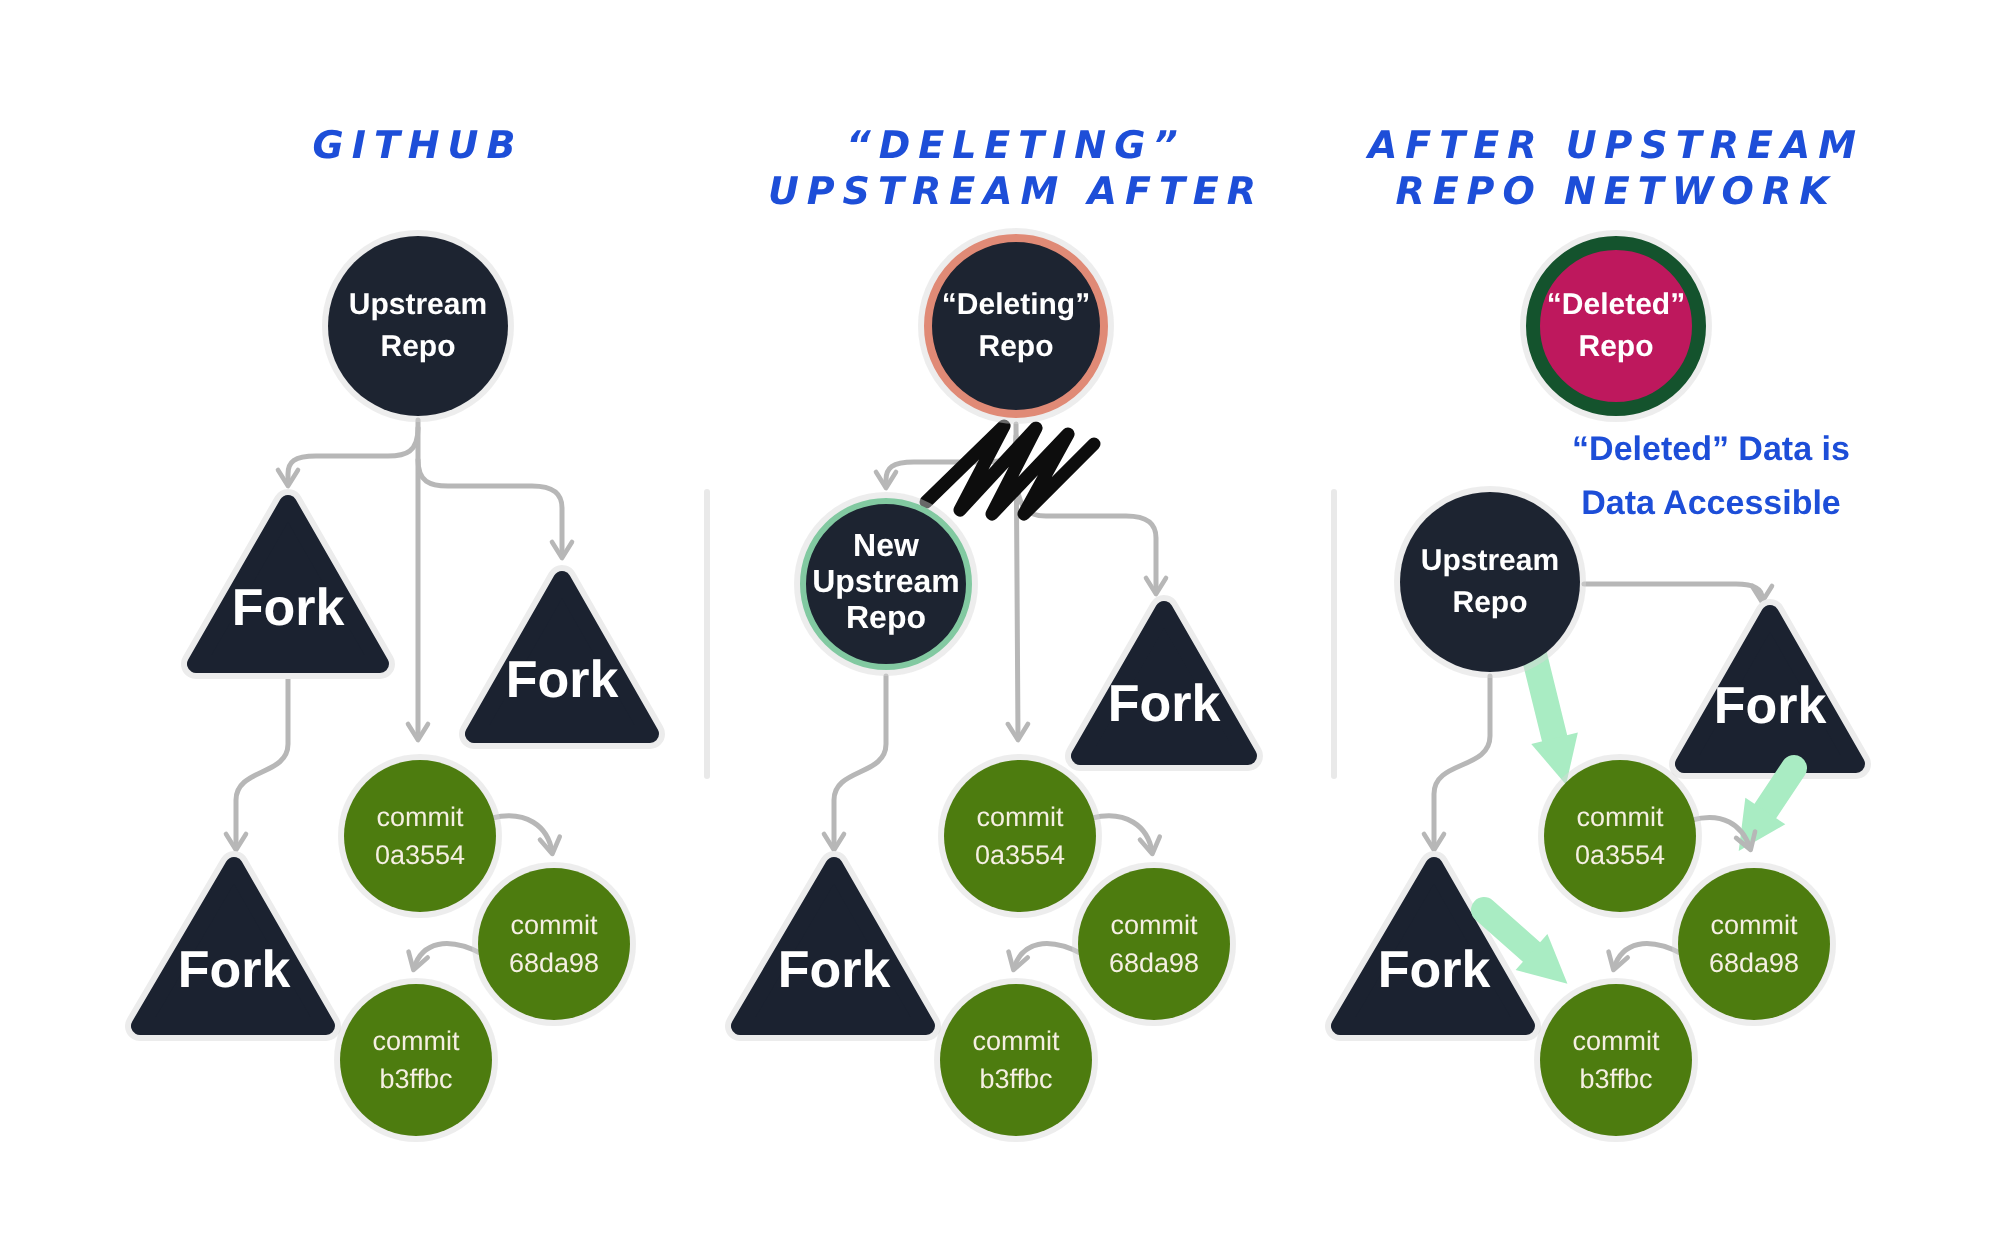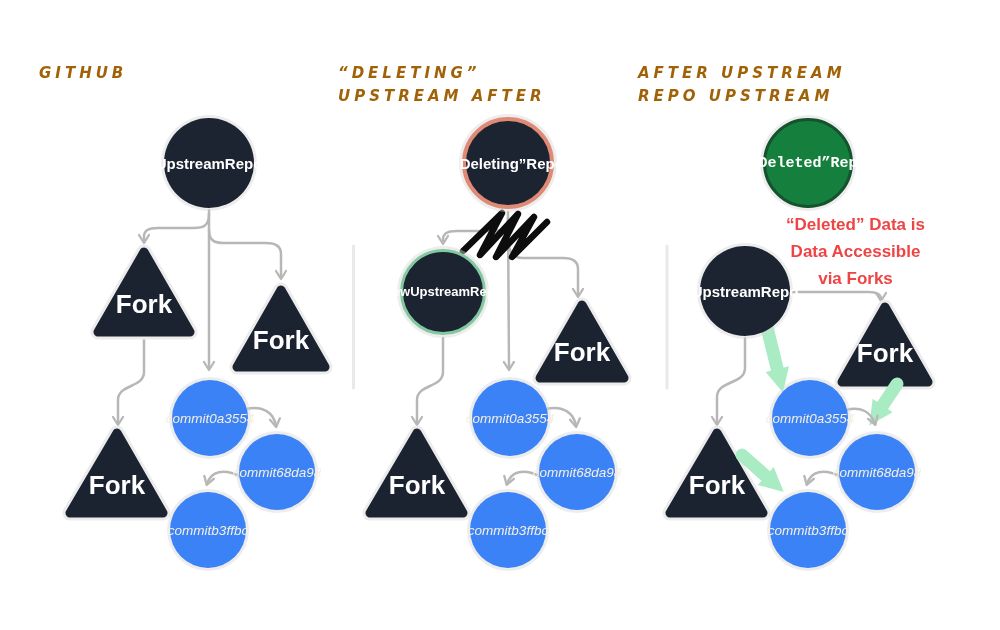--- a/index.html
+++ b/index.html
@@ -1,33 +1,33 @@
 <!DOCTYPE html>
 <html><head>
 <meta charset="utf-8">
 <style>
   html,body{margin:0;padding:0;background:#fff;}
   #canvas{position:relative;width:1000px;height:630px;background:#ffffff;overflow:hidden;
           font-family:"Liberation Sans","DejaVu Sans",sans-serif;}
   #shapes{position:absolute;left:0;top:0;z-index:1;}
   .abs{position:absolute;z-index:2;}
   .panel-title{font-family:"DejaVu Sans",sans-serif;font-style:italic;font-weight:700;
-               font-size:15px;letter-spacing:4px;color:#a16207;
+               font-size:19px;letter-spacing:4px;color:#1d4ed8;text-align:center;
                line-height:23px;white-space:nowrap;}
-  .circle{border-radius:50%;display:flex;flex-direction:row;align-items:center;
+  .circle{border-radius:50%;display:flex;flex-direction:column;align-items:center;
           justify-content:center;text-align:center;box-sizing:border-box;
           box-shadow:0 0 0 3px rgba(215,215,215,0.45);}
   .node-dark{background:#1d2431;color:#ffffff;}
   .root-line{font-weight:700;font-size:15px;line-height:21px;color:#fff;}
-  .new-line{font-weight:700;font-size:13px;line-height:18px;color:#fff;}
-  .commit{background:#3b82f6;color:#f5efe2;font-style:italic;}
+  .new-line{font-weight:700;font-size:16px;line-height:18px;color:#fff;}
+  .commit{background:#4d7c0f;color:#f5efe2;}
   .commit-line{font-size:13.5px;line-height:19px;font-weight:500;color:#f5efe2;}
   .fork-label{font-weight:700;font-size:26px;color:#ffffff;text-align:center;
               transform:translate(-50%,-50%);white-space:nowrap;}
-  .note{color:#ef4444;font-weight:700;font-size:17px;line-height:27px;text-align:center;}
+  .note{color:#1d4ed8;font-weight:700;font-size:17px;line-height:27px;text-align:center;}
 </style>
 </head>
 <body>
 
 <div id="canvas">
 
   <svg id="shapes" width="1000" height="630" viewBox="0 0 1000 630">
     <defs>
       <marker id="gchev" markerUnits="userSpaceOnUse" markerWidth="16" markerHeight="16" refX="10" refY="7" orient="auto">
         <path d="M3,2 L11,7 L3,12" fill="none" stroke="#b7b7b7" stroke-width="2.3" stroke-linecap="round" stroke-linejoin="round"></path>
@@ -107,21 +107,21 @@
 
   <div class="abs panel-title" style="left:39px;top:62px;width:340px;">
     <div>GITHUB</div>
   </div>
   <div class="abs panel-title" style="left:338px;top:62px;width:340px;">
     <div>“DELETING”</div>
     <div>UPSTREAM AFTER</div>
   </div>
   <div class="abs panel-title" style="left:638px;top:62px;width:340px;font-style:italic;">
     <div>AFTER UPSTREAM</div>
-    <div>REPO UPSTREAM</div>
+    <div>REPO NETWORK</div>
   </div>
 
   <div class="abs circle node-dark" style="left:164px;top:118px;width:90px;height:90px;">
     <div class="root-line">Upstream</div>
     <div class="root-line">Repo</div>
   </div>
   <div class="abs fork-label" style="left:144px;top:304px;">Fork</div>
   <div class="abs fork-label" style="left:281px;top:340px;">Fork</div>
   <div class="abs fork-label" style="left:117px;top:485px;">Fork</div>
   <div class="abs circle commit" style="left:172px;top:380px;width:76px;height:76px;">
@@ -154,28 +154,27 @@
   </div>
   <div class="abs circle commit" style="left:539px;top:434px;width:76px;height:76px;">
     <div class="commit-line">commit</div>
     <div class="commit-line">68da98</div>
   </div>
   <div class="abs circle commit" style="left:470px;top:492px;width:76px;height:76px;">
     <div class="commit-line">commit</div>
     <div class="commit-line">b3ffbc</div>
   </div>
 
-  <div class="abs circle" style="left:763px;top:118px;width:90px;height:90px;background:#15803d;border:3px solid #14532d;color:#fff;font-family:Liberation Mono, monospace;">
+  <div class="abs circle" style="left:763px;top:118px;width:90px;height:90px;background:#be185d;border:7px solid #14532d;color:#fff;">
     <div class="root-line">“Deleted”</div>
     <div class="root-line">Repo</div>
   </div>
   <div class="abs note" style="left:728px;top:211px;width:255px;">
     <div>“Deleted” Data is</div>
     <div>Data Accessible</div>
-    <div>via Forks</div>
   </div>
   <div class="abs circle node-dark" style="left:700px;top:246px;width:90px;height:90px;">
     <div class="root-line">Upstream</div>
     <div class="root-line">Repo</div>
   </div>
   <div class="abs fork-label" style="left:885px;top:353px;">Fork</div>
   <div class="abs fork-label" style="left:717px;top:485px;">Fork</div>
   <div class="abs circle commit" style="left:772px;top:380px;width:76px;height:76px;">
     <div class="commit-line">commit</div>
     <div class="commit-line">0a3554</div>

